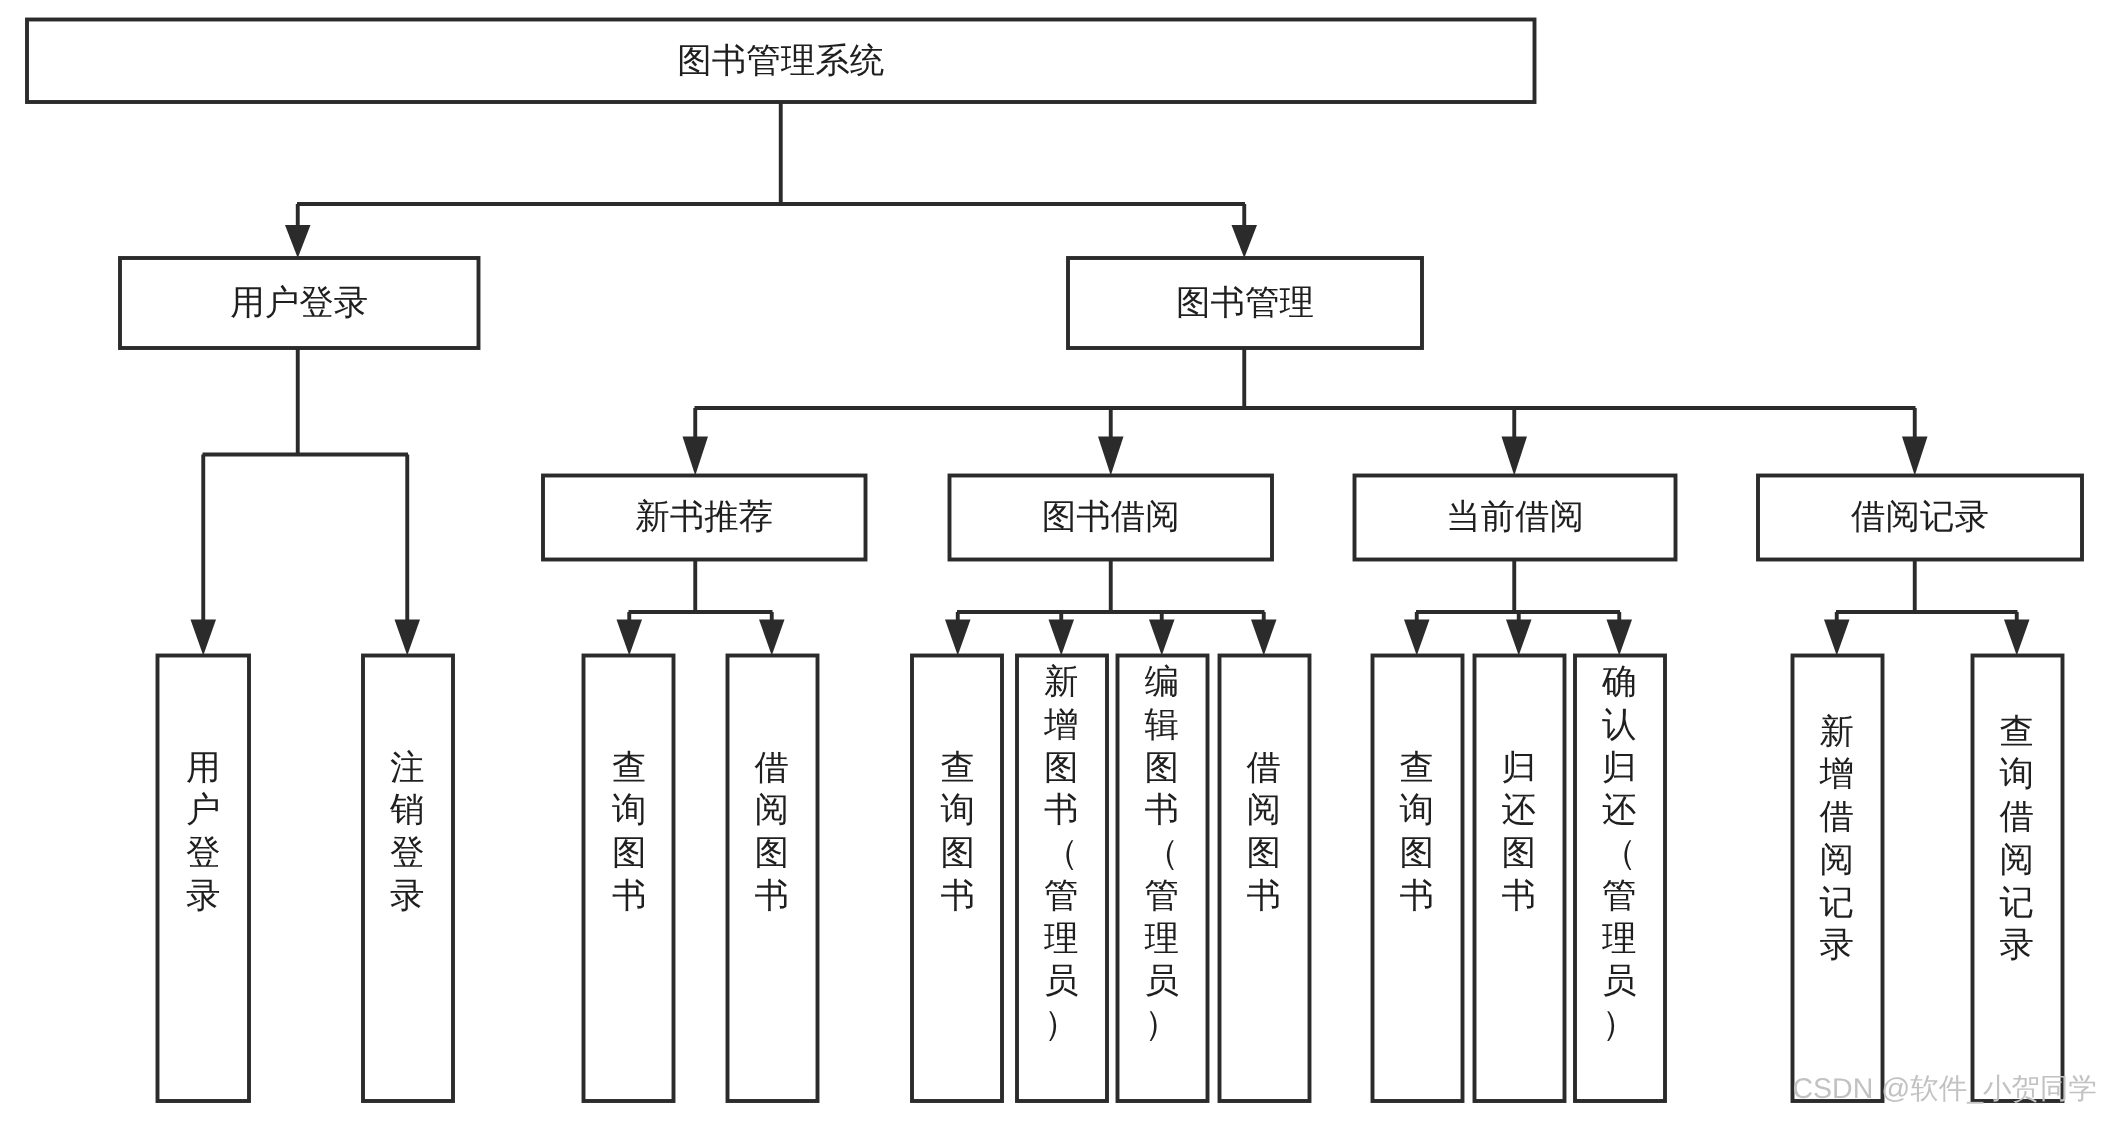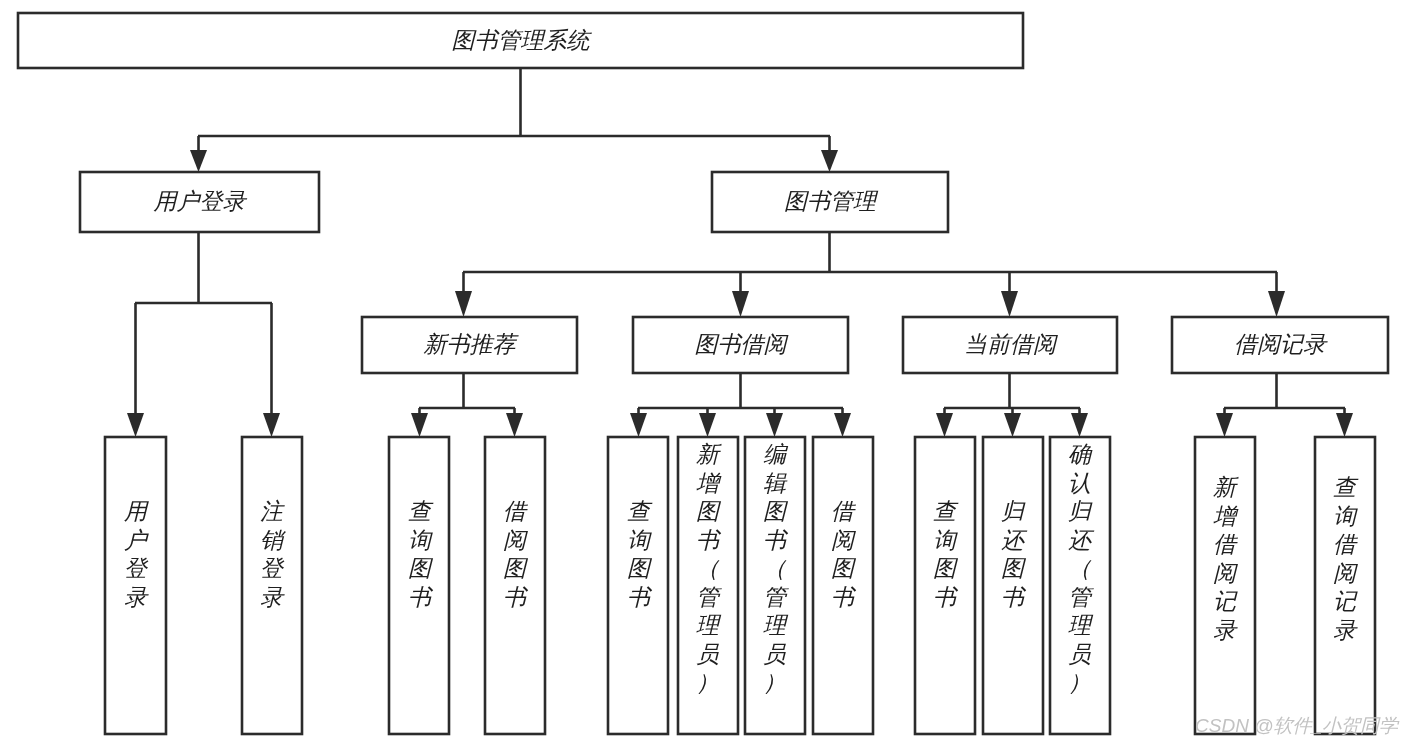--- a/index.html
+++ b/index.html
@@ -11,21 +11,20 @@
     width: 1405px;
     height: 747px;
     font-family: "Liberation Sans", "DejaVu Sans", sans-serif;
     overflow: hidden;
   }
   #diagram-root {
     position: relative;
     width: 1164px;
     height: 747px;
     background: #ffffff;
-    font-style: italic;
   }
   svg.diagram-canvas {
     position: absolute;
     left: 0;
     top: 0;
     width: 1405px;
     height: 747px;
     display: block;
   }
   .node-box {

